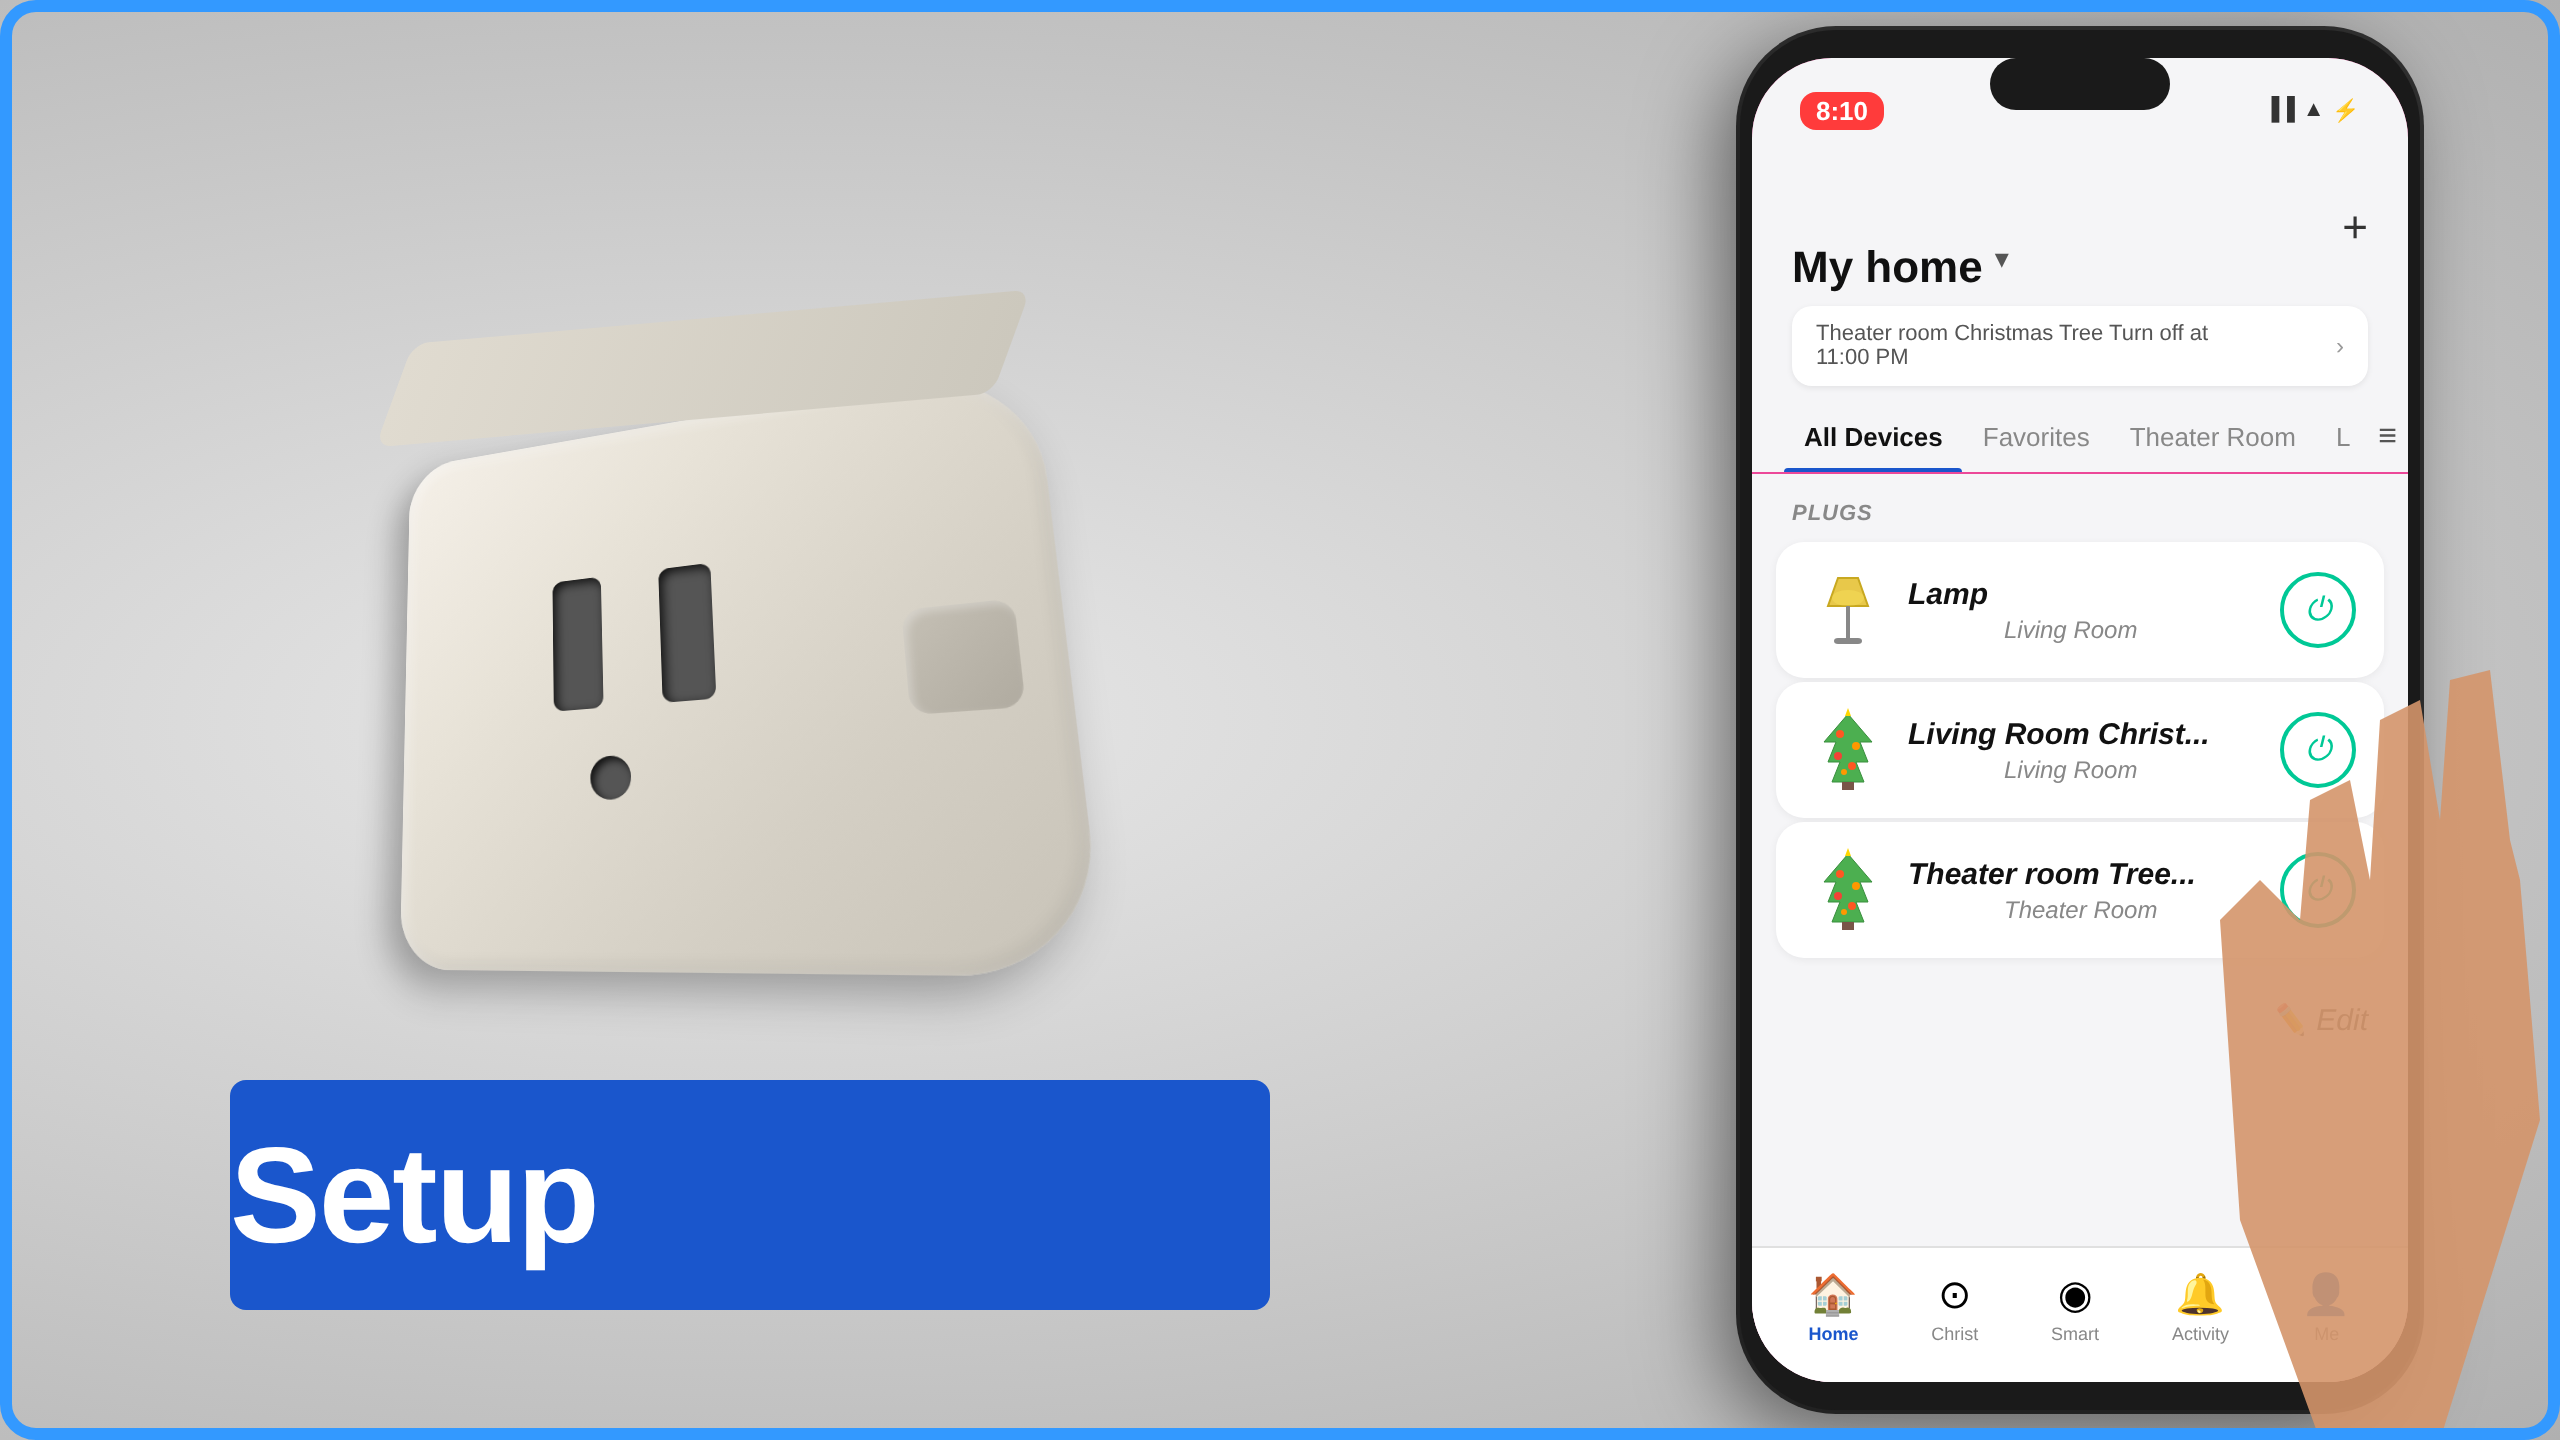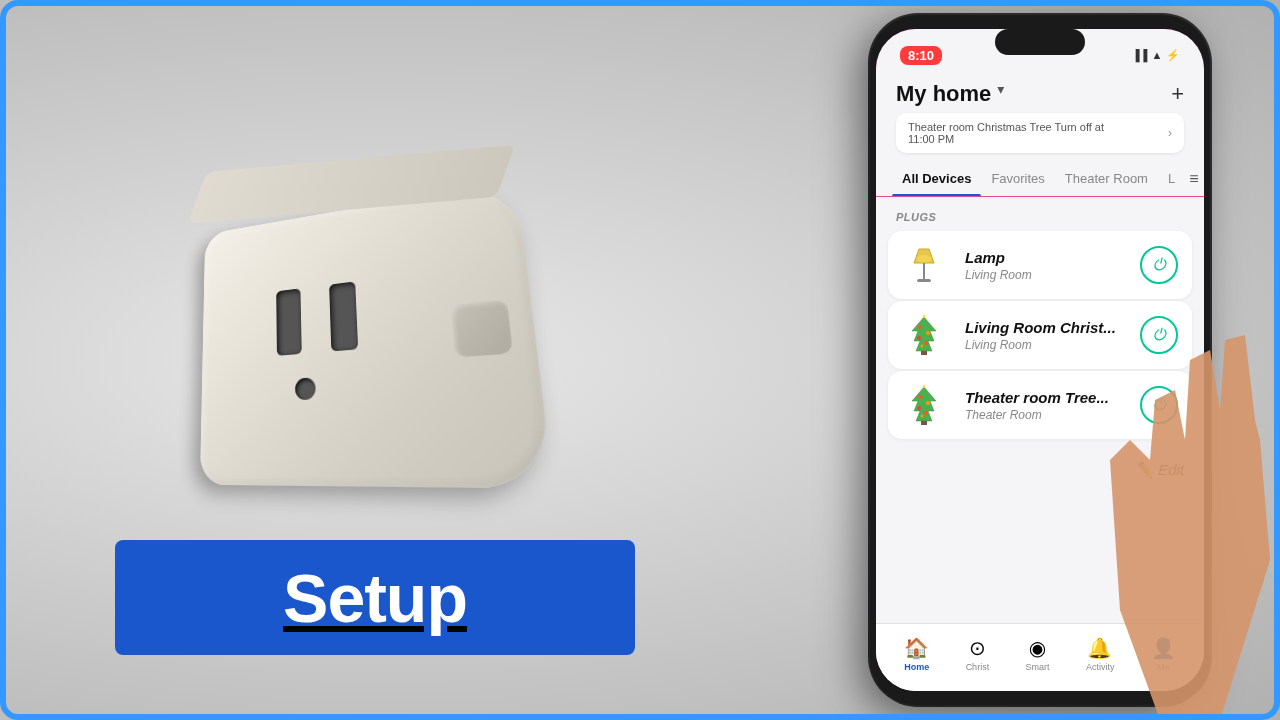--- a/index.html
+++ b/index.html
@@ -103,22 +103,21 @@
     .setup-banner {
       position: absolute;
       bottom: 65px;
       left: 115px;
       width: 520px;
       height: 115px;
       background: #1a56cc;
       border-radius: 8px;
       display: flex;
       align-items: center;
-      justify-content: center;
-      text-decoration: underline;
+      justify-content: flex-start;
     }
 
     .setup-text {
       color: white;
       font-size: 68px;
       font-weight: 800;
       letter-spacing: -1px;
     }
 
     
@@ -210,20 +209,21 @@
       display: flex;
       align-items: center;
       justify-content: space-between;
       margin-bottom: 6px;
     }
 
     .home-title {
       display: flex;
       align-items: flex-start;
       gap: 6px;
+      margin-top: 40px;
     }
 
     .home-title-text {
       font-size: 22px;
       font-weight: 700;
       color: #111;
     }
 
     .chevron-down {
       color: #555;
@@ -317,21 +317,21 @@
       letter-spacing: 0.5px;
     }
 
     .device-item {
       display: flex;
       align-items: center;
       background: white;
       margin: 0 12px 2px;
       border-radius: 14px;
       padding: 12px 14px;
-      gap: 19px;
+      gap: 8px;
       box-shadow: 0 1px 4px rgba(0,0,0,0.06);
       justify-content: flex-end;
     }
 
     .device-icon {
       width: 44px;
       height: 44px;
       display: flex;
       align-items: center;
       justify-content: center;
@@ -346,20 +346,21 @@
     .device-name {
       font-size: 15px;
       font-weight: 600;
       color: #111;
     }
 
     .device-room {
       font-size: 12px;
       color: #888;
       margin-top: 2px;
+      margin-left: 48px;
     }
 
     .power-btn {
       width: 38px;
       height: 38px;
       border-radius: 50%;
       border: 2px solid #00c896;
       background: white;
       display: flex;
       align-items: center;

